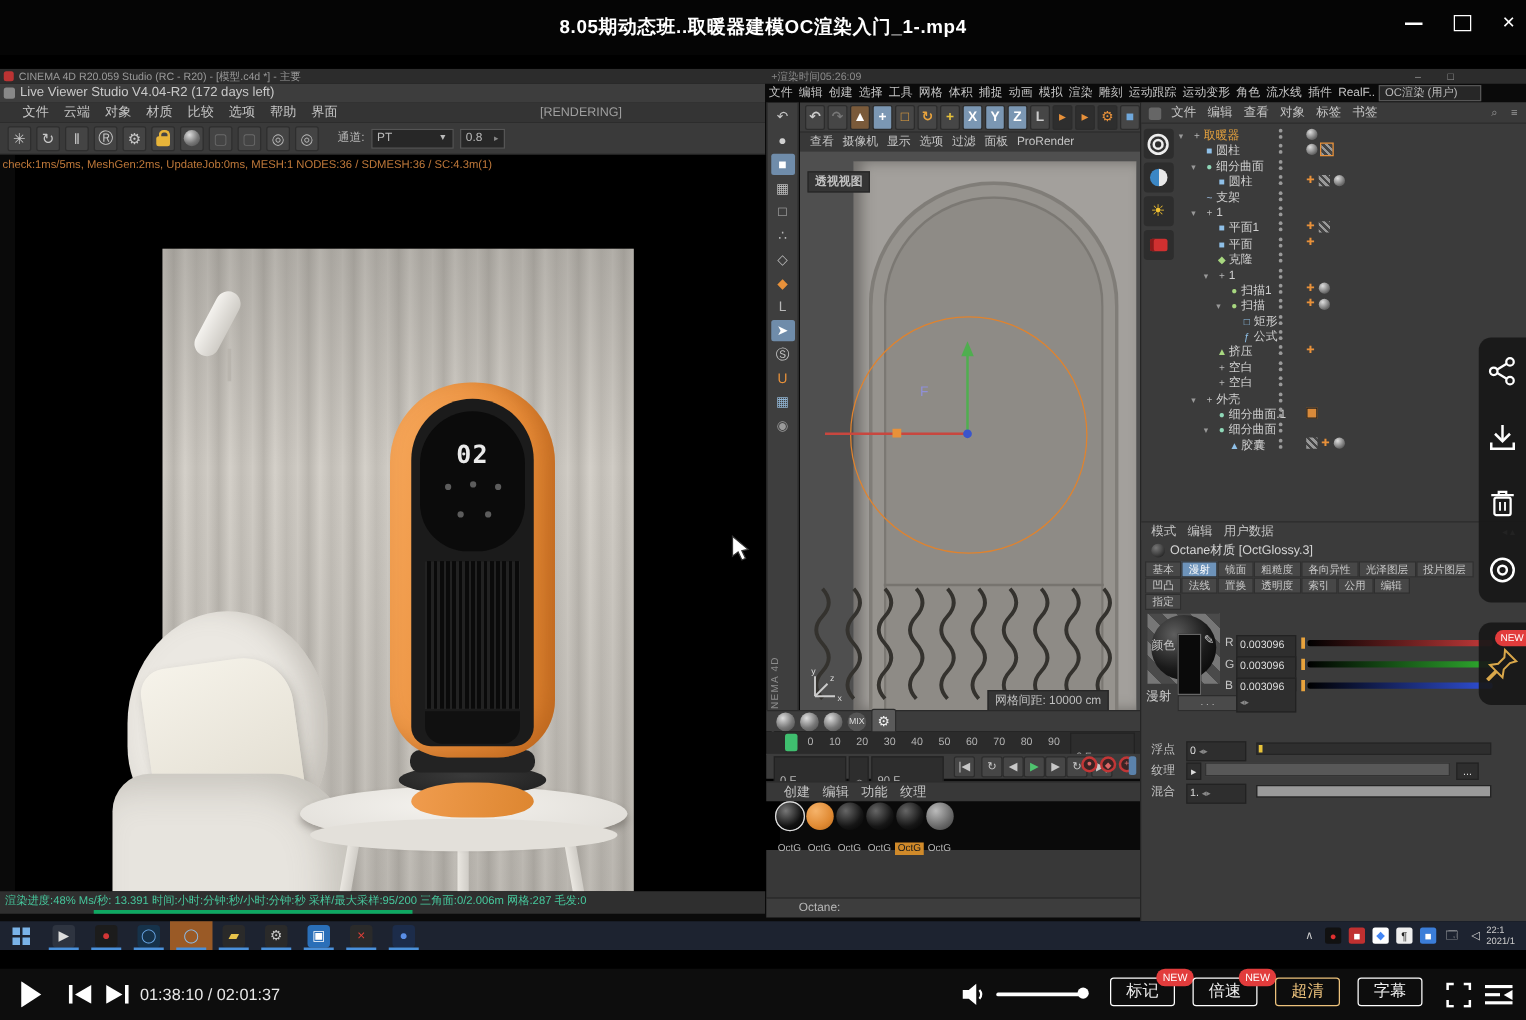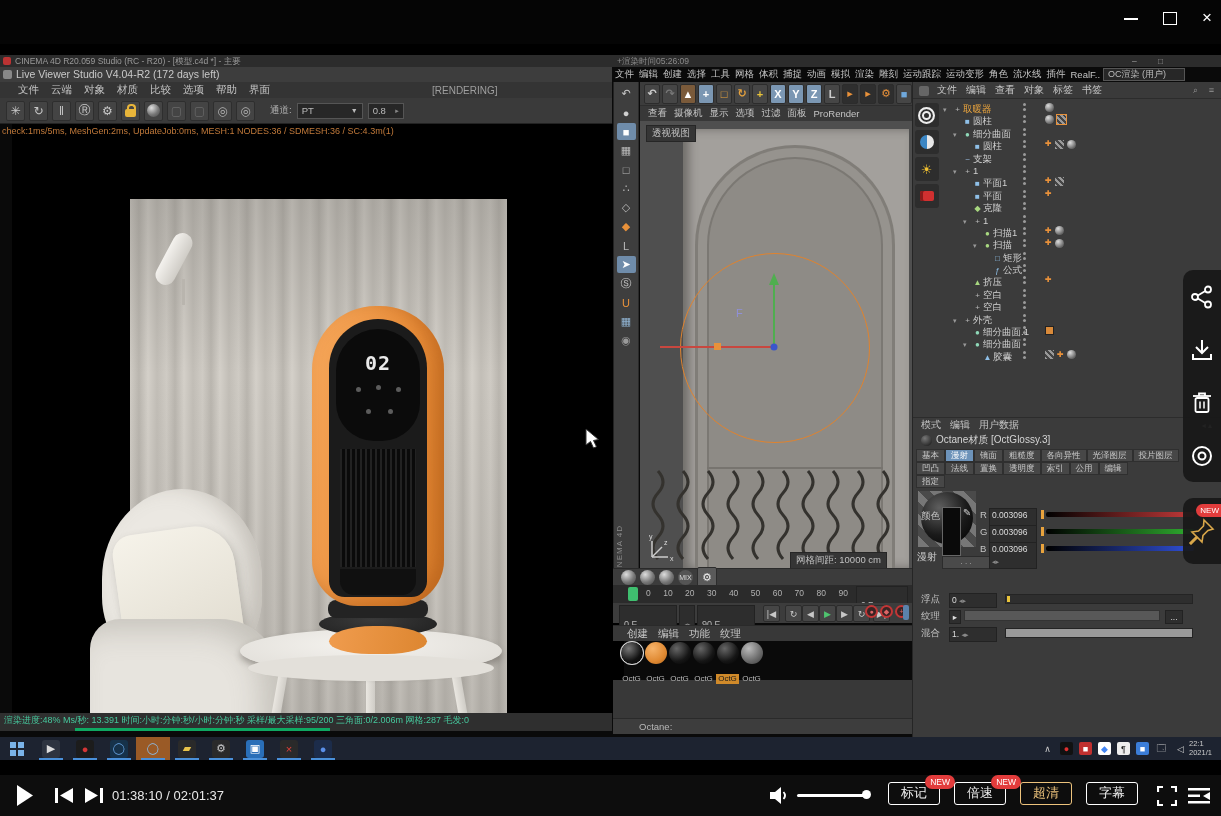--- a/index.html
+++ b/index.html
@@ -163,20 +163,21 @@
   #pinbadge{position:absolute;top:6px;right:-2px;background:#e23c3c;color:#fff;font-size:8px;line-height:9px;padding:2px 4px;border-radius:7px 0 0 7px;}
   svg{display:block;}
   .noselect{user-select:none;}
 </style>
 </head>
 <body>
 
 <div id="stage" class="noselect">
 
   <div class="abs" id="vtitlebar">
+    <div class="abs" id="vtitle">8.05期动态班..取暖器建模OC渲染入门_1-.mp4</div>
     <div class="abs winbtn" style="left:1124px;top:18px;width:14px;height:2px;background:#fff;"></div>
     <div class="abs winbtn" style="left:1163px;top:12px;width:12px;height:11px;border:1.5px solid #fff;"></div>
     <div class="abs winbtn" style="left:1202px;top:8px;font-size:17px;">×</div>
   </div>
 
   <div class="abs" id="video">
 
     <div class="abs" id="c4dbar">
       <span class="abs" style="left:3px;top:2px;width:8px;height:8px;background:#b33;border-radius:2px;"></span>
       <span class="abs" style="left:15px;">CINEMA 4D R20.059 Studio (RC - R20) - [模型.c4d *] - 主要</span>
@@ -371,21 +372,21 @@
         <text x="96" y="56" fill="#9090d8" font-size="11">F</text>
       </svg>
       <svg class="abs" style="left:4px;top:412px;" width="34" height="32">
         <line x1="8" y1="24" x2="24" y2="24" stroke="#ccc" stroke-width="1.5"></line>
         <line x1="8" y1="24" x2="8" y2="8" stroke="#ccc" stroke-width="1.5"></line>
         <line x1="8" y1="24" x2="18" y2="14" stroke="#ccc" stroke-width="1.5"></line>
         <text x="26" y="28" fill="#ddd" font-size="7">x</text>
           <text x="5" y="6" fill="#ddd" font-size="7">y</text>
           <text x="20" y="12" fill="#ddd" font-size="7">z</text>
       </svg>
-      <div class="abs vp-chip" style="left:6px;top:4px;">透视视图</div>
+      <div class="abs vp-chip" style="left:6px;top:16px;font-weight:bold;">透视视图</div>
       <div class="abs vp-chip" id="gridchip">网格间距: 10000 cm</div>
     </div>
 
     <div class="abs" id="vpicons">
         <span class="ball-ic" style="width: 15px; height: 15px;"></span>
         <span class="ball-ic" style="width: 15px; height: 15px;"></span>
         <span class="ball-ic" style="width: 15px; height: 15px;"></span>
         <span style="font-size: 7px; color: rgb(221, 221, 221); background: rgb(85, 85, 85); border-radius: 50%; width: 15px; height: 15px; display: flex; align-items: center; justify-content: center;">MIX</span>
         <span class="mt-ic" style="background: rgb(90, 90, 90); color: rgb(238, 238, 238);">⚙</span>
       </div>

